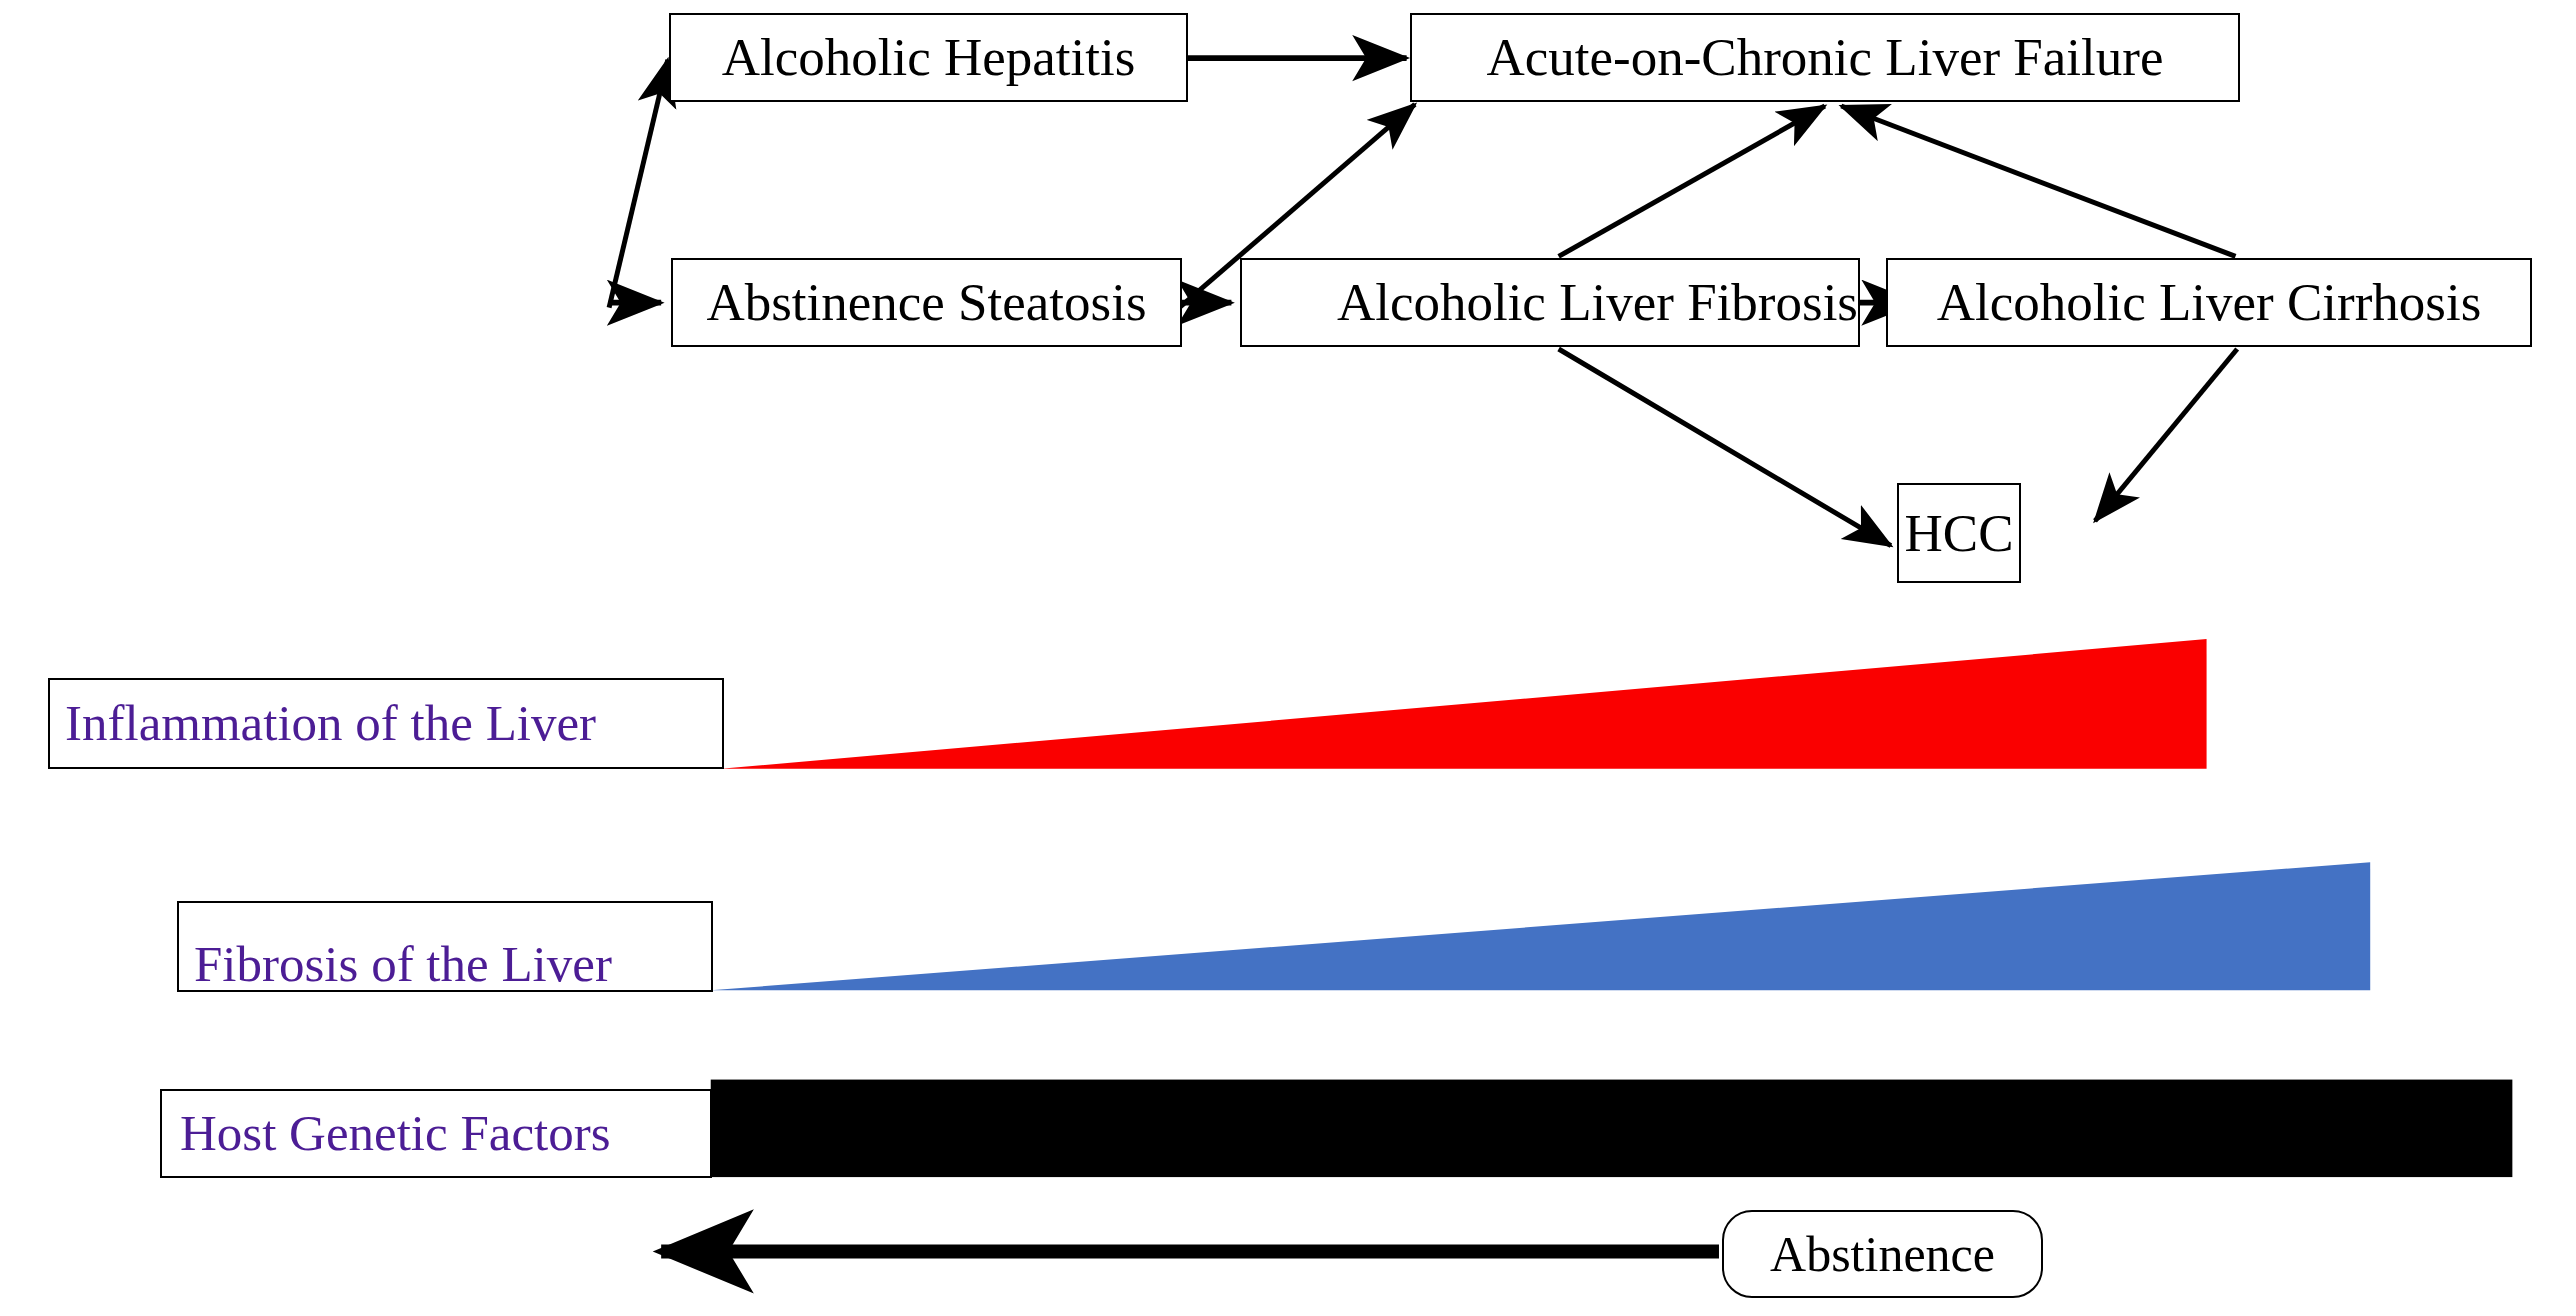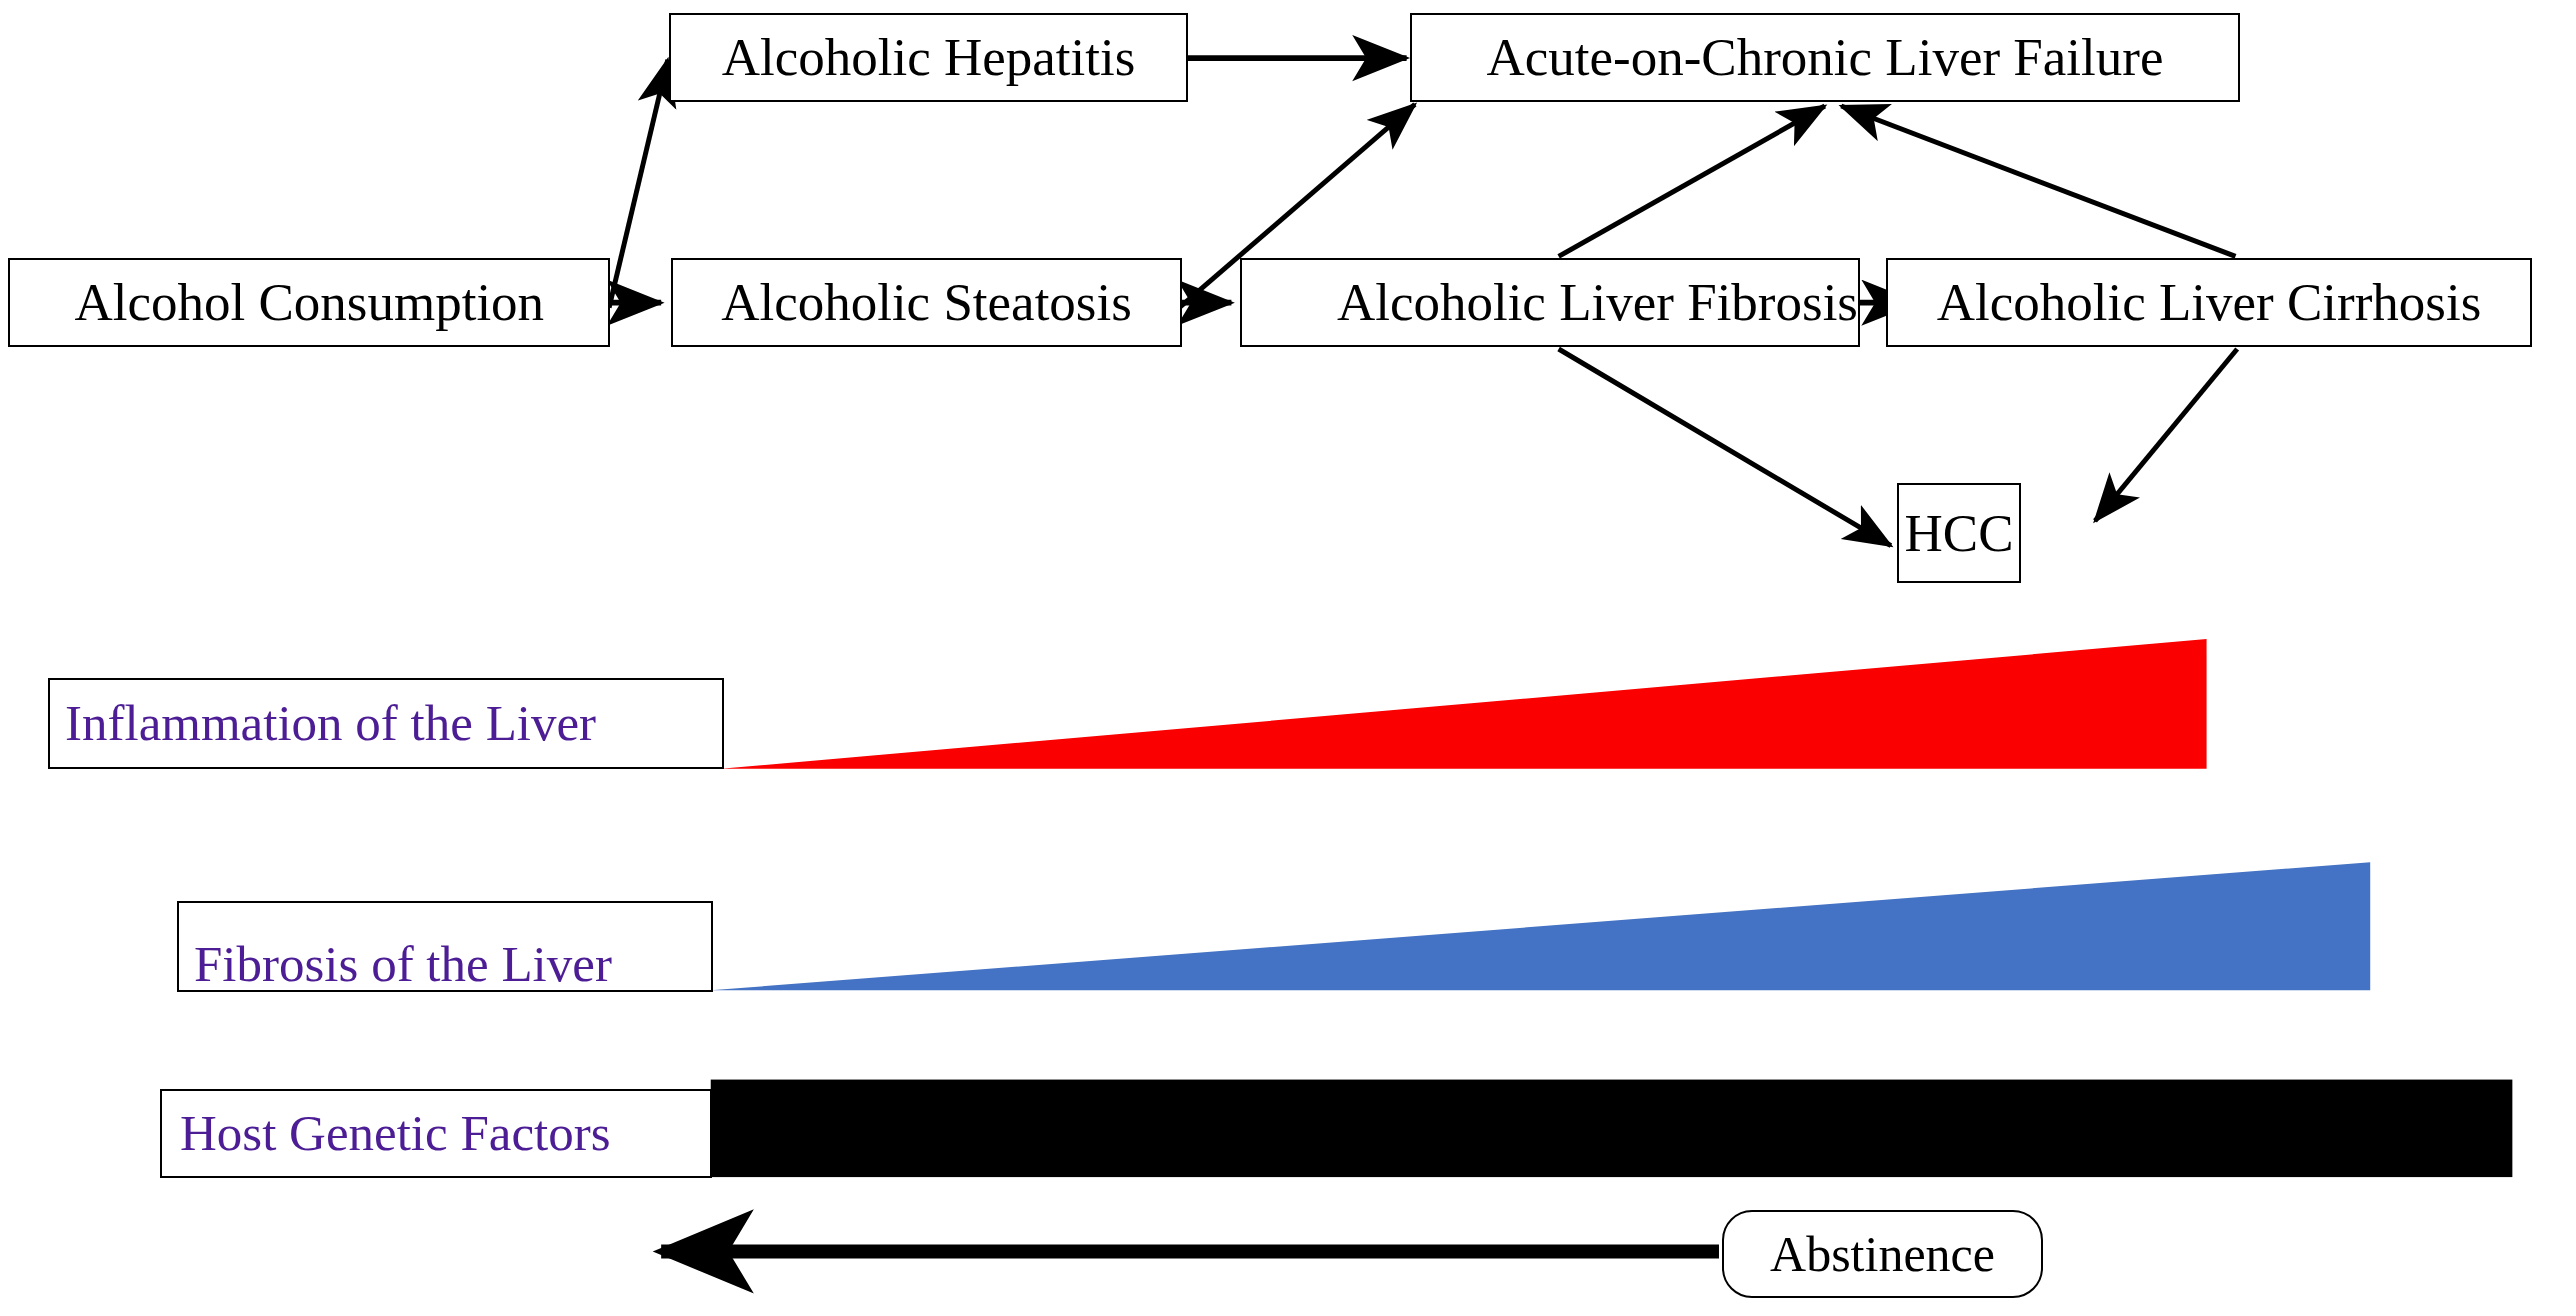--- a/index.html
+++ b/index.html
@@ -110,26 +110,23 @@
   </svg>
 
   <div class="node" style="left:1410px; top:13.2px; width:830px; height:89px;">
     <span>Acute-on-Chronic Liver Failure</span>
   </div>
 
   <div class="node" style="left:669px; top:13.2px; width:519px; height:89px;">
     <span>Alcoholic Hepatitis</span>
   </div>
 
-  <div class="node" style="left:8.3px; top:258px; width:602px; height:89px;">
-    <span>Alcohol Consumption</span>
-  </div>
 
   <div class="node" style="left:671px; top:258px; width:511px; height:89px;">
-    <span>Alcoholic Steatosis</span>
+    <span>Abstinence Steatosis</span>
   </div>
 
   <div class="node" style="left:1240px; top:258px; width:620px; height:89px;justify-content:flex-end;">
     <span>Alcoholic Liver Fibrosis</span>
   </div>
 
   <div class="node" style="left:1886px; top:258px; width:646px; height:89px;">
     <span>Alcoholic Liver Cirrhosis</span>
   </div>
 

